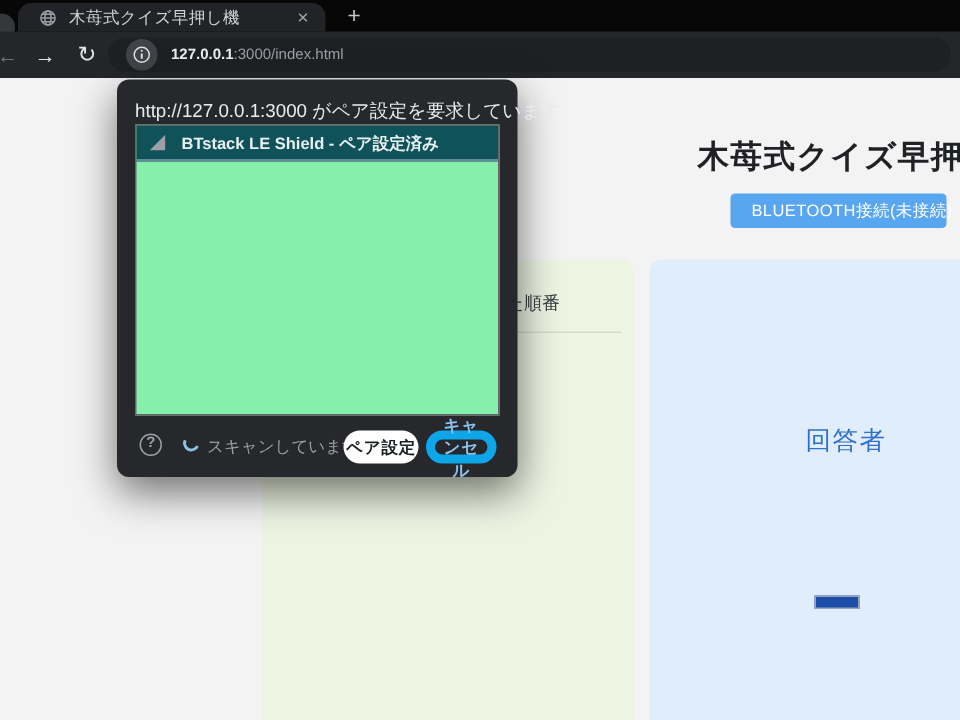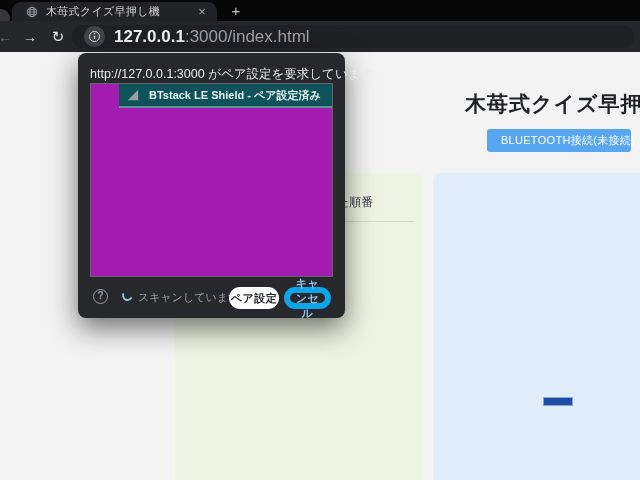--- a/index.html
+++ b/index.html
@@ -20,21 +20,21 @@
 
   
   .toolbar { position:absolute; left:0; top:21px; width:640px; height:31px; background:#242629; }
   .nav-btn { position:absolute; top:7px; width:18px; height:18px; font-size:14px; line-height:18px; text-align:center; }
   .back    { left:-4px; color:#6f7376; }
   .forward { left:21px; color:#e2e4e7; }
   .reload  { left:49px; color:#e2e4e7; font-size:15px; }
   .omnibox { position:absolute; left:72px; top:4px; width:562px; height:23px; background:#1e2023; border-radius:12px; }
   .site-info { position:absolute; left:12px; top:1px; width:21px; height:21px; border-radius:50%; background:#404347;
                display:flex; align-items:center; justify-content:center; }
-  .url { position:absolute; left:42px; top:0; height:23px; line-height:23px; font-size:17px; white-space:nowrap; }
+  .url { position:absolute; left:42px; top:0; height:23px; line-height:23px; font-size:10px; white-space:nowrap; }
   .url-host { color:#eceef0; font-weight:bold; }
   .url-rest { color:#9aa0a6; }
 
   
   .page { position:absolute; left:0; top:52px; width:640px; height:428px; background:#f2f3f2; overflow:hidden; }
   .page-title { position:absolute; left:465px; top:38px; font-size:21px; font-weight:bold; color:#1f2125;
                 white-space:nowrap; letter-spacing:1px; }
   .bt-button { position:absolute; left:487px; top:77px; width:144px; height:23px; background:#58a6f0;
                border:none; border-radius:3px; color:#fff; font-size:11px; display:flex; align-items:center;
                justify-content:center; gap:18px; white-space:nowrap; letter-spacing:.3px; }
@@ -44,22 +44,22 @@
   .order-heading-rule { position:absolute; left:18px; top:16px; width:221px; height:33px; border-bottom:1px solid #d6dbc9; }
   .order-heading { position:absolute; left:162px; top:21px; font-size:12px; color:#363b40; white-space:nowrap; }
   .answerer-label { position:absolute; left:104px; top:109px; font-size:17px; color:#2f6fce; letter-spacing:1px; }
   .answer-marker { position:absolute; left:110px; top:224px; width:30px; height:9px; background:#1b4da9;
                    border:1px solid #9aa3bd; }
 
   
   .dialog { position:absolute; left:78px; top:53px; width:267px; height:265px; background:#27282b;
             border-radius:8px; box-shadow:0 10px 28px rgba(0,0,0,.55); z-index:10; }
   .dialog-title { position:absolute; left:12px; top:13px; font-size:12.5px; font-weight:normal; color:#e8eaed; white-space:nowrap; }
-  .device-list { position:absolute; left:12px; top:30px; width:243px; height:194px; background:#a21caf;
-                 border:1px solid #62666a;padding-left:28px; }
+  .device-list { position:absolute; left:12px; top:30px; width:243px; height:194px; background:#86efac;
+                 border:1px solid #62666a; }
   .device-row { height:24px; background:#0f5259; border-bottom:2px solid #5f9096; display:flex;
                 align-items:center; padding-left:8px; gap:10px; }
   .device-name { font-size:11px; font-weight:bold; color:#e8f0f1; white-space:nowrap; }
   .signal-icon { width:12px; height:12px; flex:0 0 auto; }
   .help-btn { position:absolute; left:15px; top:236px; width:15px; height:15px; border:1.3px solid #9aa0a6;
               border-radius:50%; color:#9aa0a6; font-size:10px; line-height:12px; text-align:center; font-weight:bold; }
   .spinner { position:absolute; left:44px; top:237px; width:11px; height:11px; border-radius:50%;
              border:2px solid transparent; border-left-color:#8ac6df; border-bottom-color:#8ac6df; transform:rotate(-20deg); }
   .scan-status { position:absolute; left:60px; top:237px; font-size:11px; color:#9aa0a6; white-space:nowrap; }
   .btn { position:absolute; top:234px; height:22px; border-radius:11px; font-size:11px; font-weight:bold;
@@ -117,20 +117,21 @@
       </svg>
       <span>BLUETOOTH接続(未接続)</span>
     </button>
 
     <div class="panel panel-green">
       <div class="order-heading-rule"></div>
       <div class="order-heading">た順番</div>
     </div>
 
     <div class="panel panel-blue">
+      <div class="answerer-label">回答者</div>
       <div class="answer-marker"></div>
     </div>
   </div>
 
   <div class="dialog">
     <div class="dialog-title">http://127.0.0.1:3000 がペア設定を要求しています</div>
 
     <div class="device-list">
       <div class="device-row">
         <span class="signal-icon">

